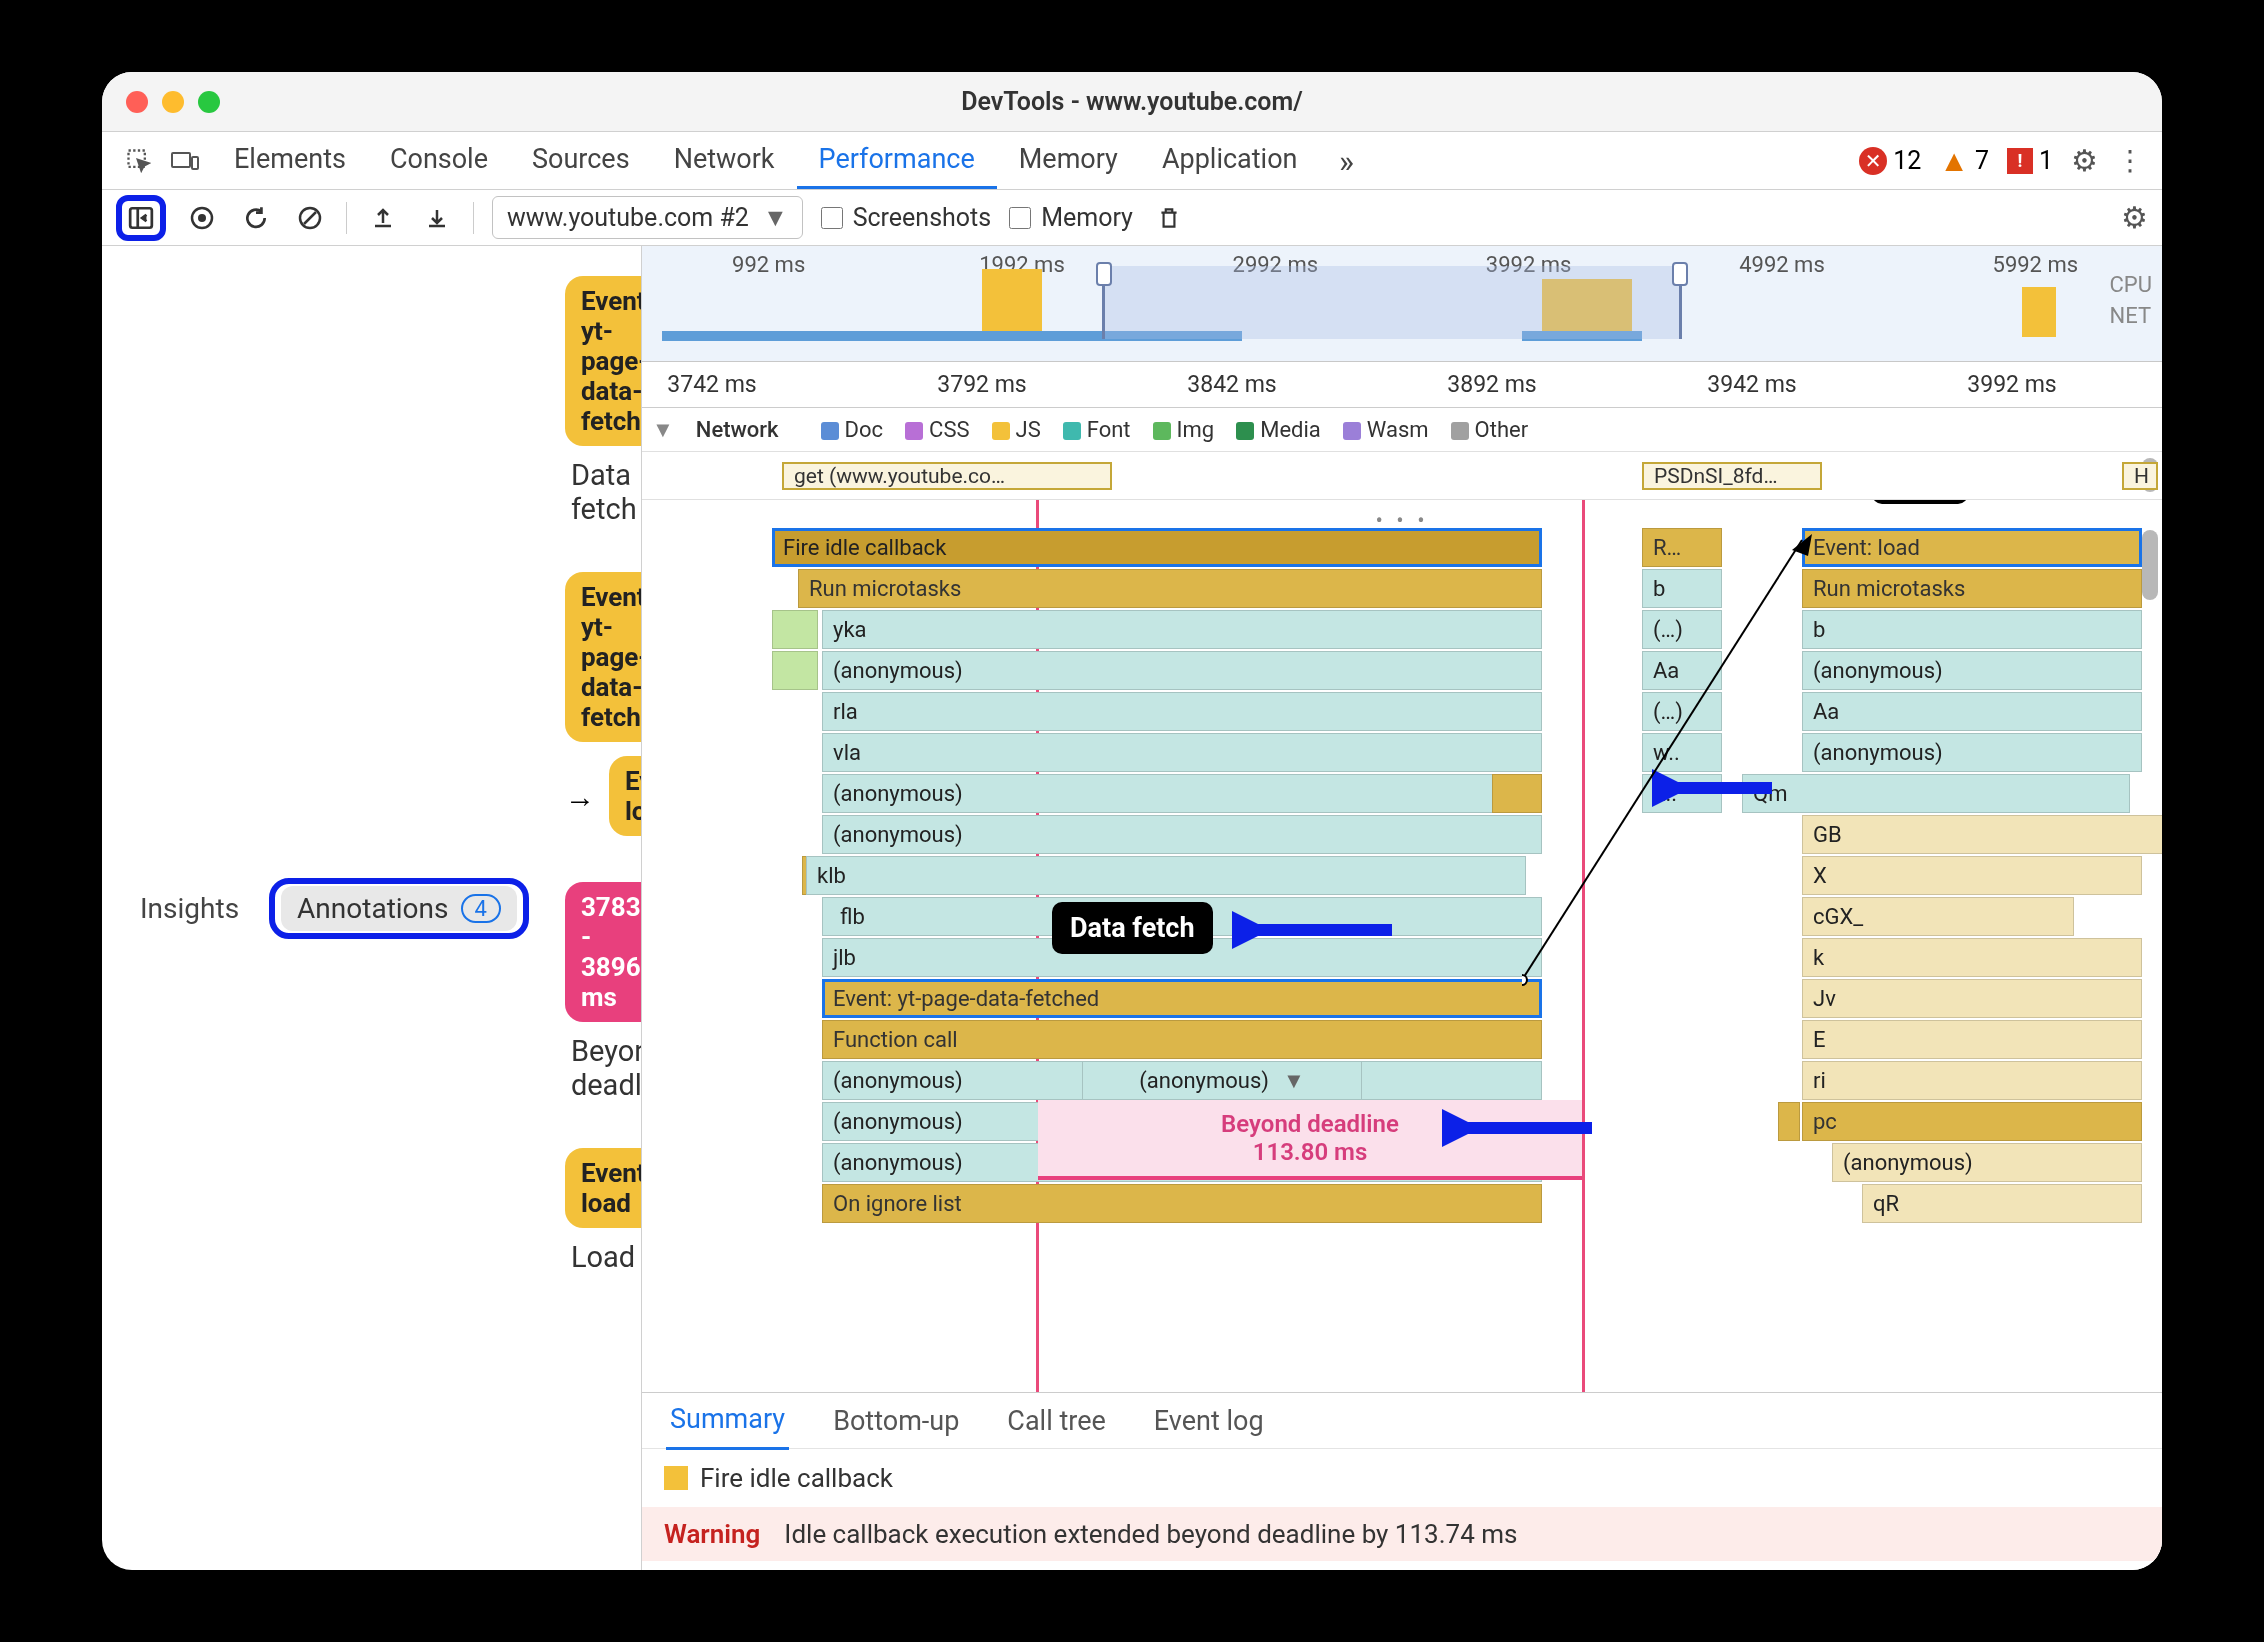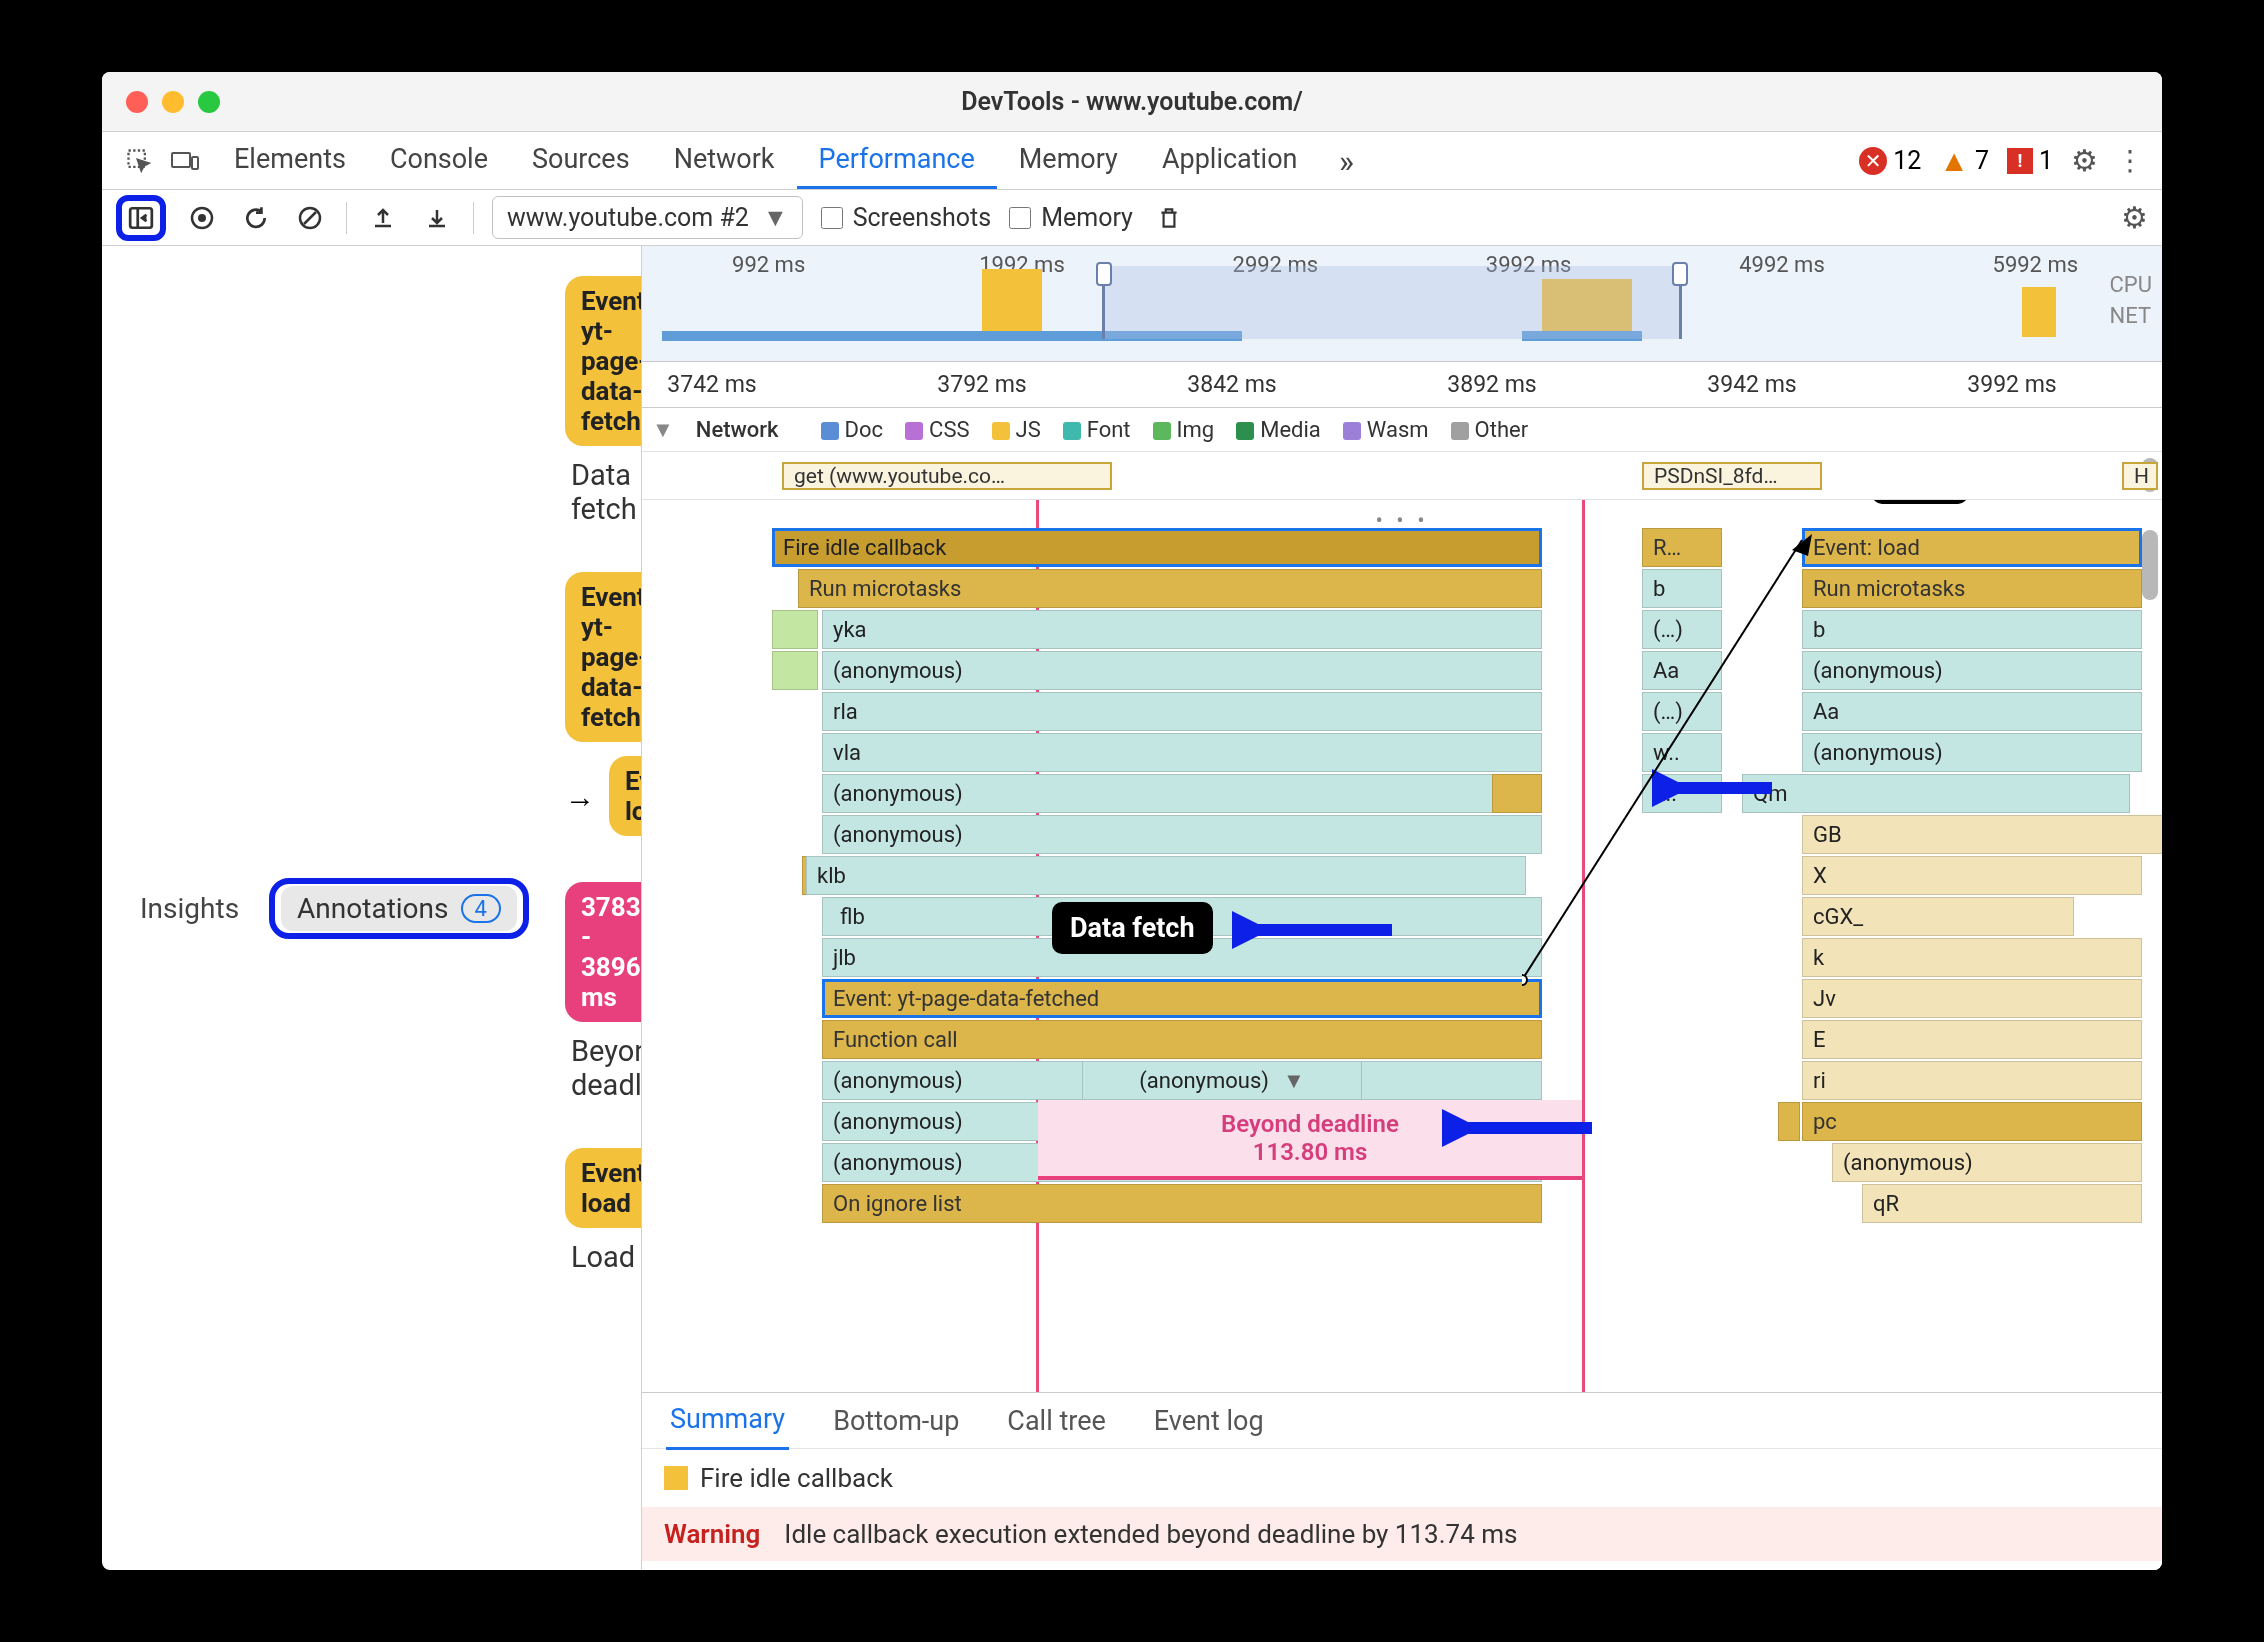--- a/index.html
+++ b/index.html
@@ -1,17 +1,17 @@
 <!DOCTYPE html>
 <html><head>
 <meta charset="utf-8">
 <style>
 * { margin:0; padding:0; box-sizing:border-box; font-family:-apple-system,BlinkMacSystemFont,"Segoe UI",Roboto,sans-serif; }
 body { background:#000; width:2264px; height:1642px; display:flex; align-items:center; justify-content:center; }
-.window { width:2060px; height:1498px; background:#fff; border-radius:8px; box-shadow:0 40px 80px rgba(0,0,0,0.6); overflow:hidden; position:relative; display:flex; flex-direction:column; }
+.window { width:2060px; height:1498px; background:#fff; border-radius:30px; box-shadow:0 40px 80px rgba(0,0,0,0.6); overflow:hidden; position:relative; display:flex; flex-direction:column; }
 .titlebar { height:60px; background:#f4f4f4; border-bottom:1px solid #d0d0d0; display:flex; align-items:center; padding:0 24px; position:relative; }
 .traffic { display:flex; gap:14px; position:absolute; left:24px; }
 .traffic span { width:22px; height:22px; border-radius:50%; display:block; }
 .tr-red { background:#ff5f57; } .tr-yel { background:#febc2e; } .tr-grn { background:#28c840; }
 .titlebar-title { flex:1; text-align:center; font-size:25px; color:#333; font-weight:600; }
 .tabbar { height:58px; border-bottom:1px solid #d0d0d0; display:flex; align-items:center; padding:0 18px; gap:8px; }
 .tabbar .tbicon { width:38px; height:38px; display:flex; align-items:center; justify-content:center; color:#444; font-size:26px; cursor:pointer; }
 .maintab { padding:0 22px; height:56px; display:flex; align-items:center; font-size:27px; color:#444; cursor:pointer; border-bottom:3px solid transparent; }
 .maintab.active { color:#1a73e8; border-bottom-color:#1a73e8; }
 .tabbar-right { margin-left:auto; display:flex; align-items:center; gap:18px; font-size:25px; }

